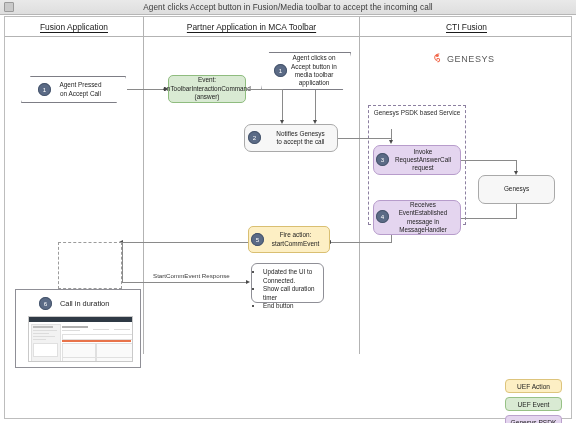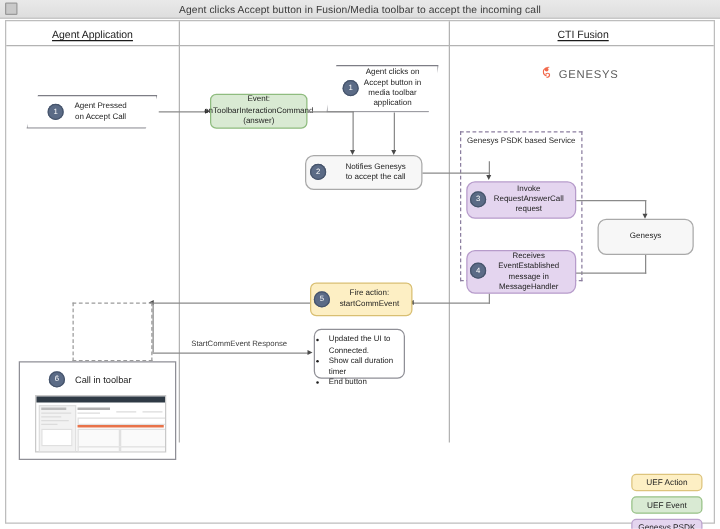--- a/index.html
+++ b/index.html
@@ -141,21 +141,22 @@
     <div class="titlebar-icon"></div>
     <div class="titlebar-title">Agent clicks Accept button in Fusion/Media toolbar to accept the incoming call</div>
   </div>
 
   <div class="canvas">
 
     <div class="hdr-rule" style="top:19px;"></div>
     <div class="lane-div" style="left:138px;height:337px;"></div>
     <div class="lane-div" style="left:354px;height:337px;"></div>
 
-    <div class="lane-hdr" style="left:0px;top:5px;width:138px;">Agent Application</div>
+    <div class="lane-hdr" style="left:0px;top:5px;width:138px;">Fusion Application</div>
+    <div class="lane-hdr" style="left:139px;top:5px;width:215px;">Partner Application in MCA Toolbar</div>
     <div class="lane-hdr" style="left:355px;top:5px;width:213px;">CTI Fusion</div>
 
     <div class="logo" style="left:429px;top:36px;">
       <svg width="11" height="12" viewBox="0 0 11 12">
         <path d="M5.4 0.4 C3.0 0.4 1.2 1.9 1.2 3.7 C1.2 5.0 2.0 5.9 3.3 6.3 L3.3 7.3 C1.6 6.9 0.2 5.6 0.2 3.7 C0.2 1.3 2.5 -0.4 5.4 -0.4 Z" fill="#f2694c" transform="translate(0,0.8)"></path>
         <circle cx="3.3" cy="2.6" r="1.5" fill="#f2694c"></circle>
         <path d="M2.2 6.6 C2.2 5.7 3.0 5.1 4.1 5.1 C5.3 5.1 6.1 5.8 6.1 6.9 C6.1 8.3 5.0 9.3 3.2 9.3 L3.2 8.4 C4.3 8.4 5.1 7.9 5.1 7.0 C5.1 6.4 4.7 6.0 4.1 6.0 C3.6 6.0 3.2 6.3 3.2 6.8 Z" fill="#f2694c"></path>
       </svg>
       <span class="logo-word">GENESYS</span>
     </div>
@@ -249,21 +250,21 @@
     <div class="bullets" style="left:246px;top:246px;width:73px;height:40px;">
       <ul>
         <li>Updated the UI to Connected.</li>
         <li>Show call duration timer</li>
         <li>End button</li>
       </ul>
     </div>
 
     <div class="cip" style="left:10px;top:272px;width:126px;height:79px;">
       <div class="badge" style="left:23px;top:7px;">6</div>
-      <div class="cip-title" style="left:44px;top:9px;">Call in toolbar</div>
+      <div class="cip-title" style="left:44px;top:9px;">Call in duration</div>
 
       <div class="shot" style="left:12px;top:26px;width:105px;height:46px;">
         <div class="shot-top"></div>
         <div class="shot-col" style="left:2px;top:7px;width:28px;height:37px;"></div>
         <div class="shot-bar" style="left:4px;top:9px;width:20px;height:2px;background:#bdbdbd;"></div>
         <div class="shot-bar" style="left:4px;top:13px;width:24px;height:1px;"></div>
         <div class="shot-bar" style="left:4px;top:16px;width:16px;height:1px;"></div>
         <div class="shot-bar" style="left:4px;top:19px;width:22px;height:1px;"></div>
         <div class="shot-bar" style="left:4px;top:22px;width:13px;height:1px;"></div>
         <div class="shot-col" style="left:4px;top:26px;width:23px;height:12px;background:#fff;"></div>

